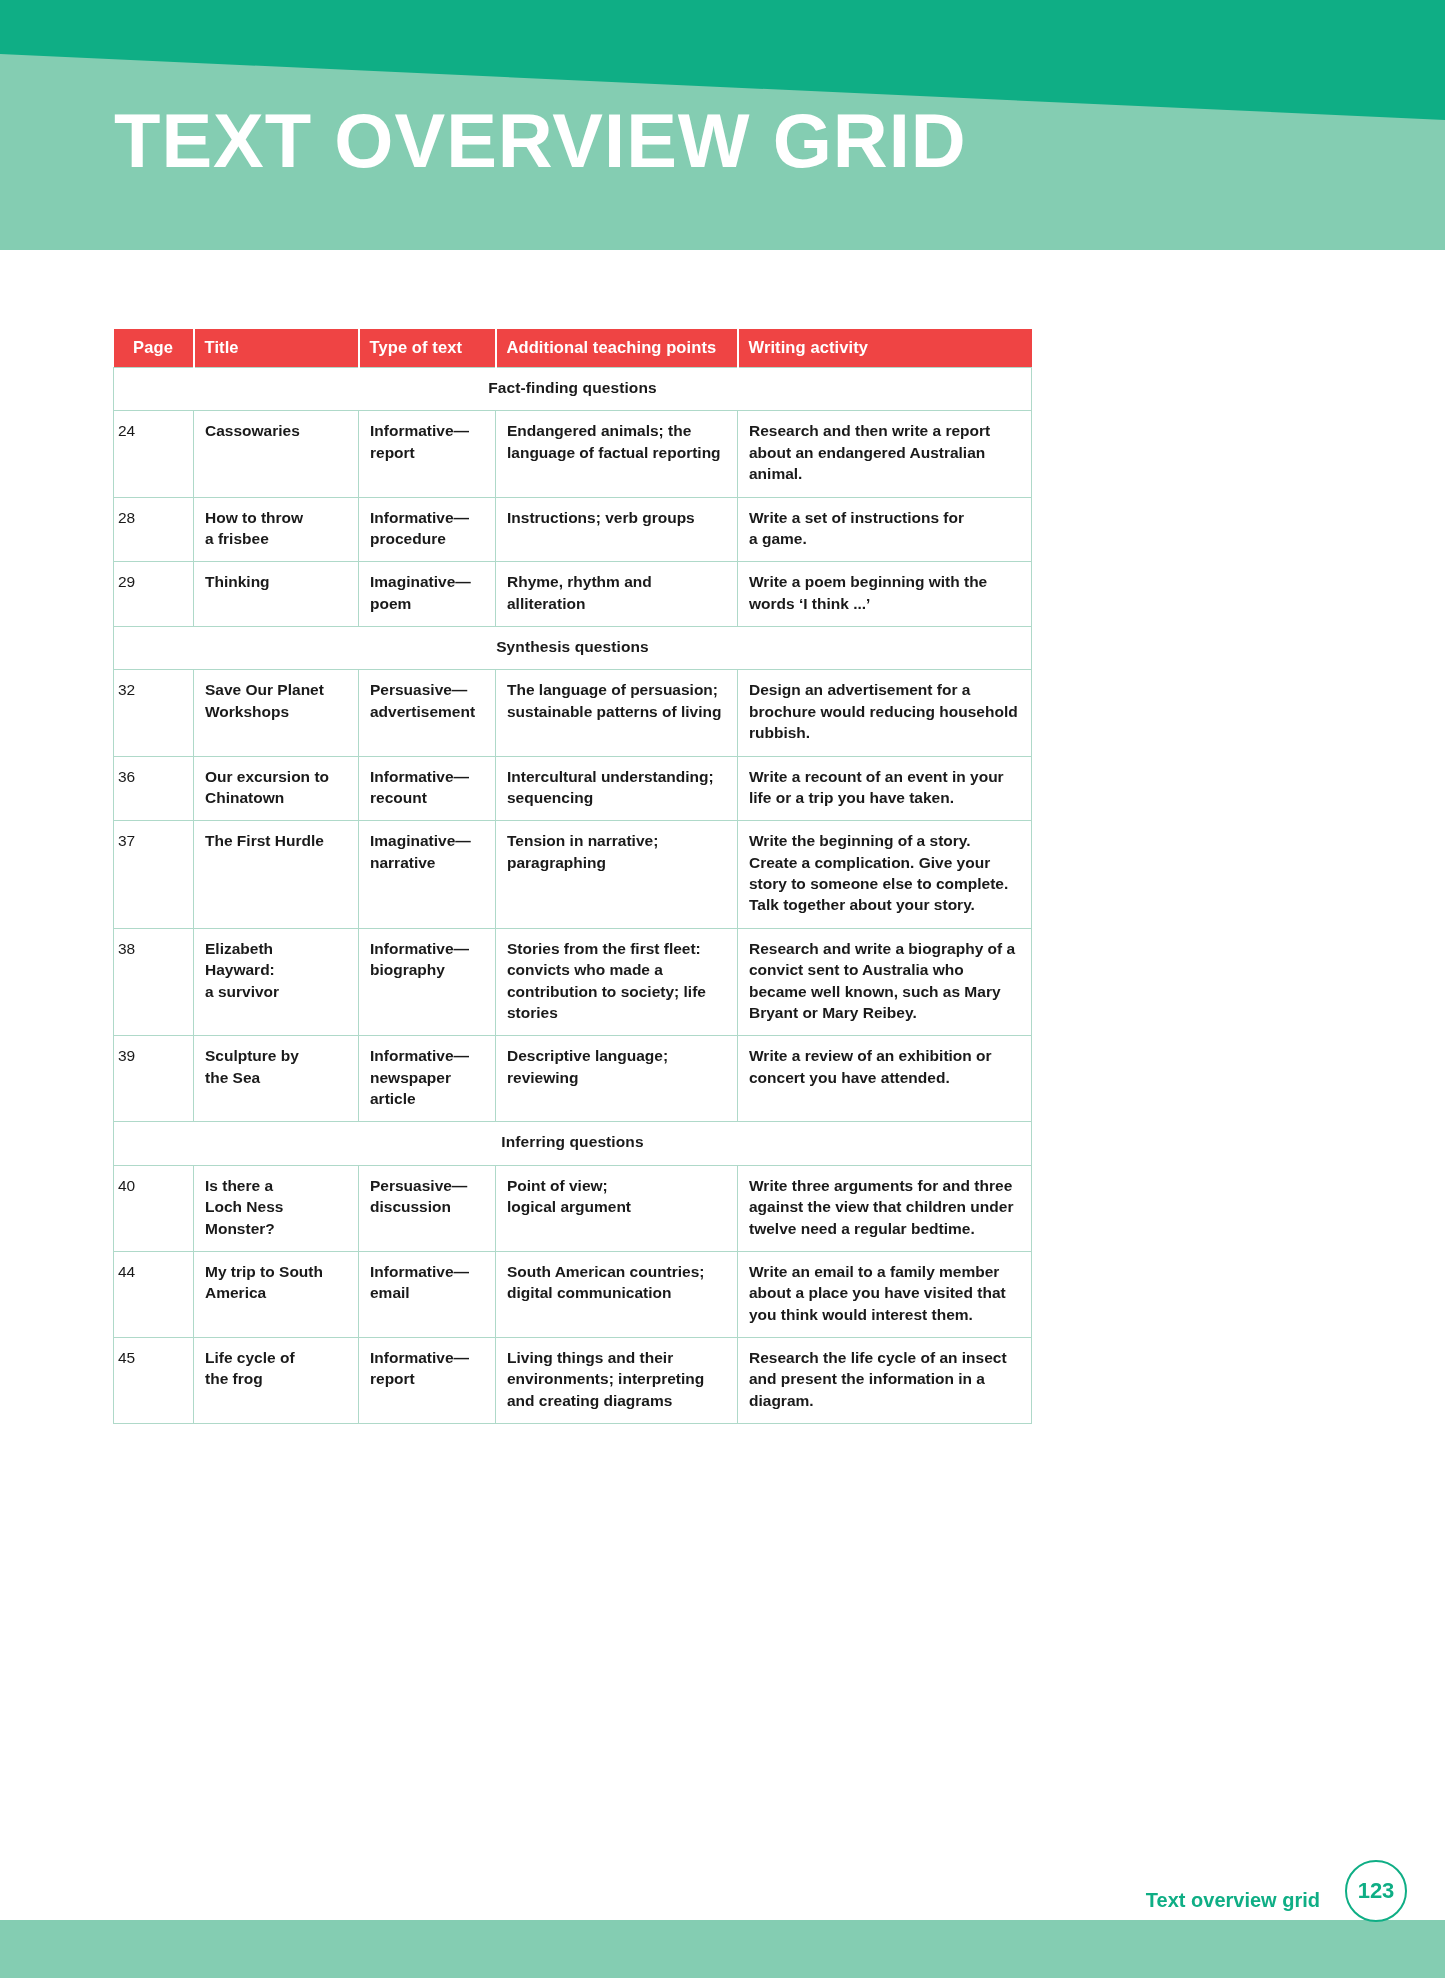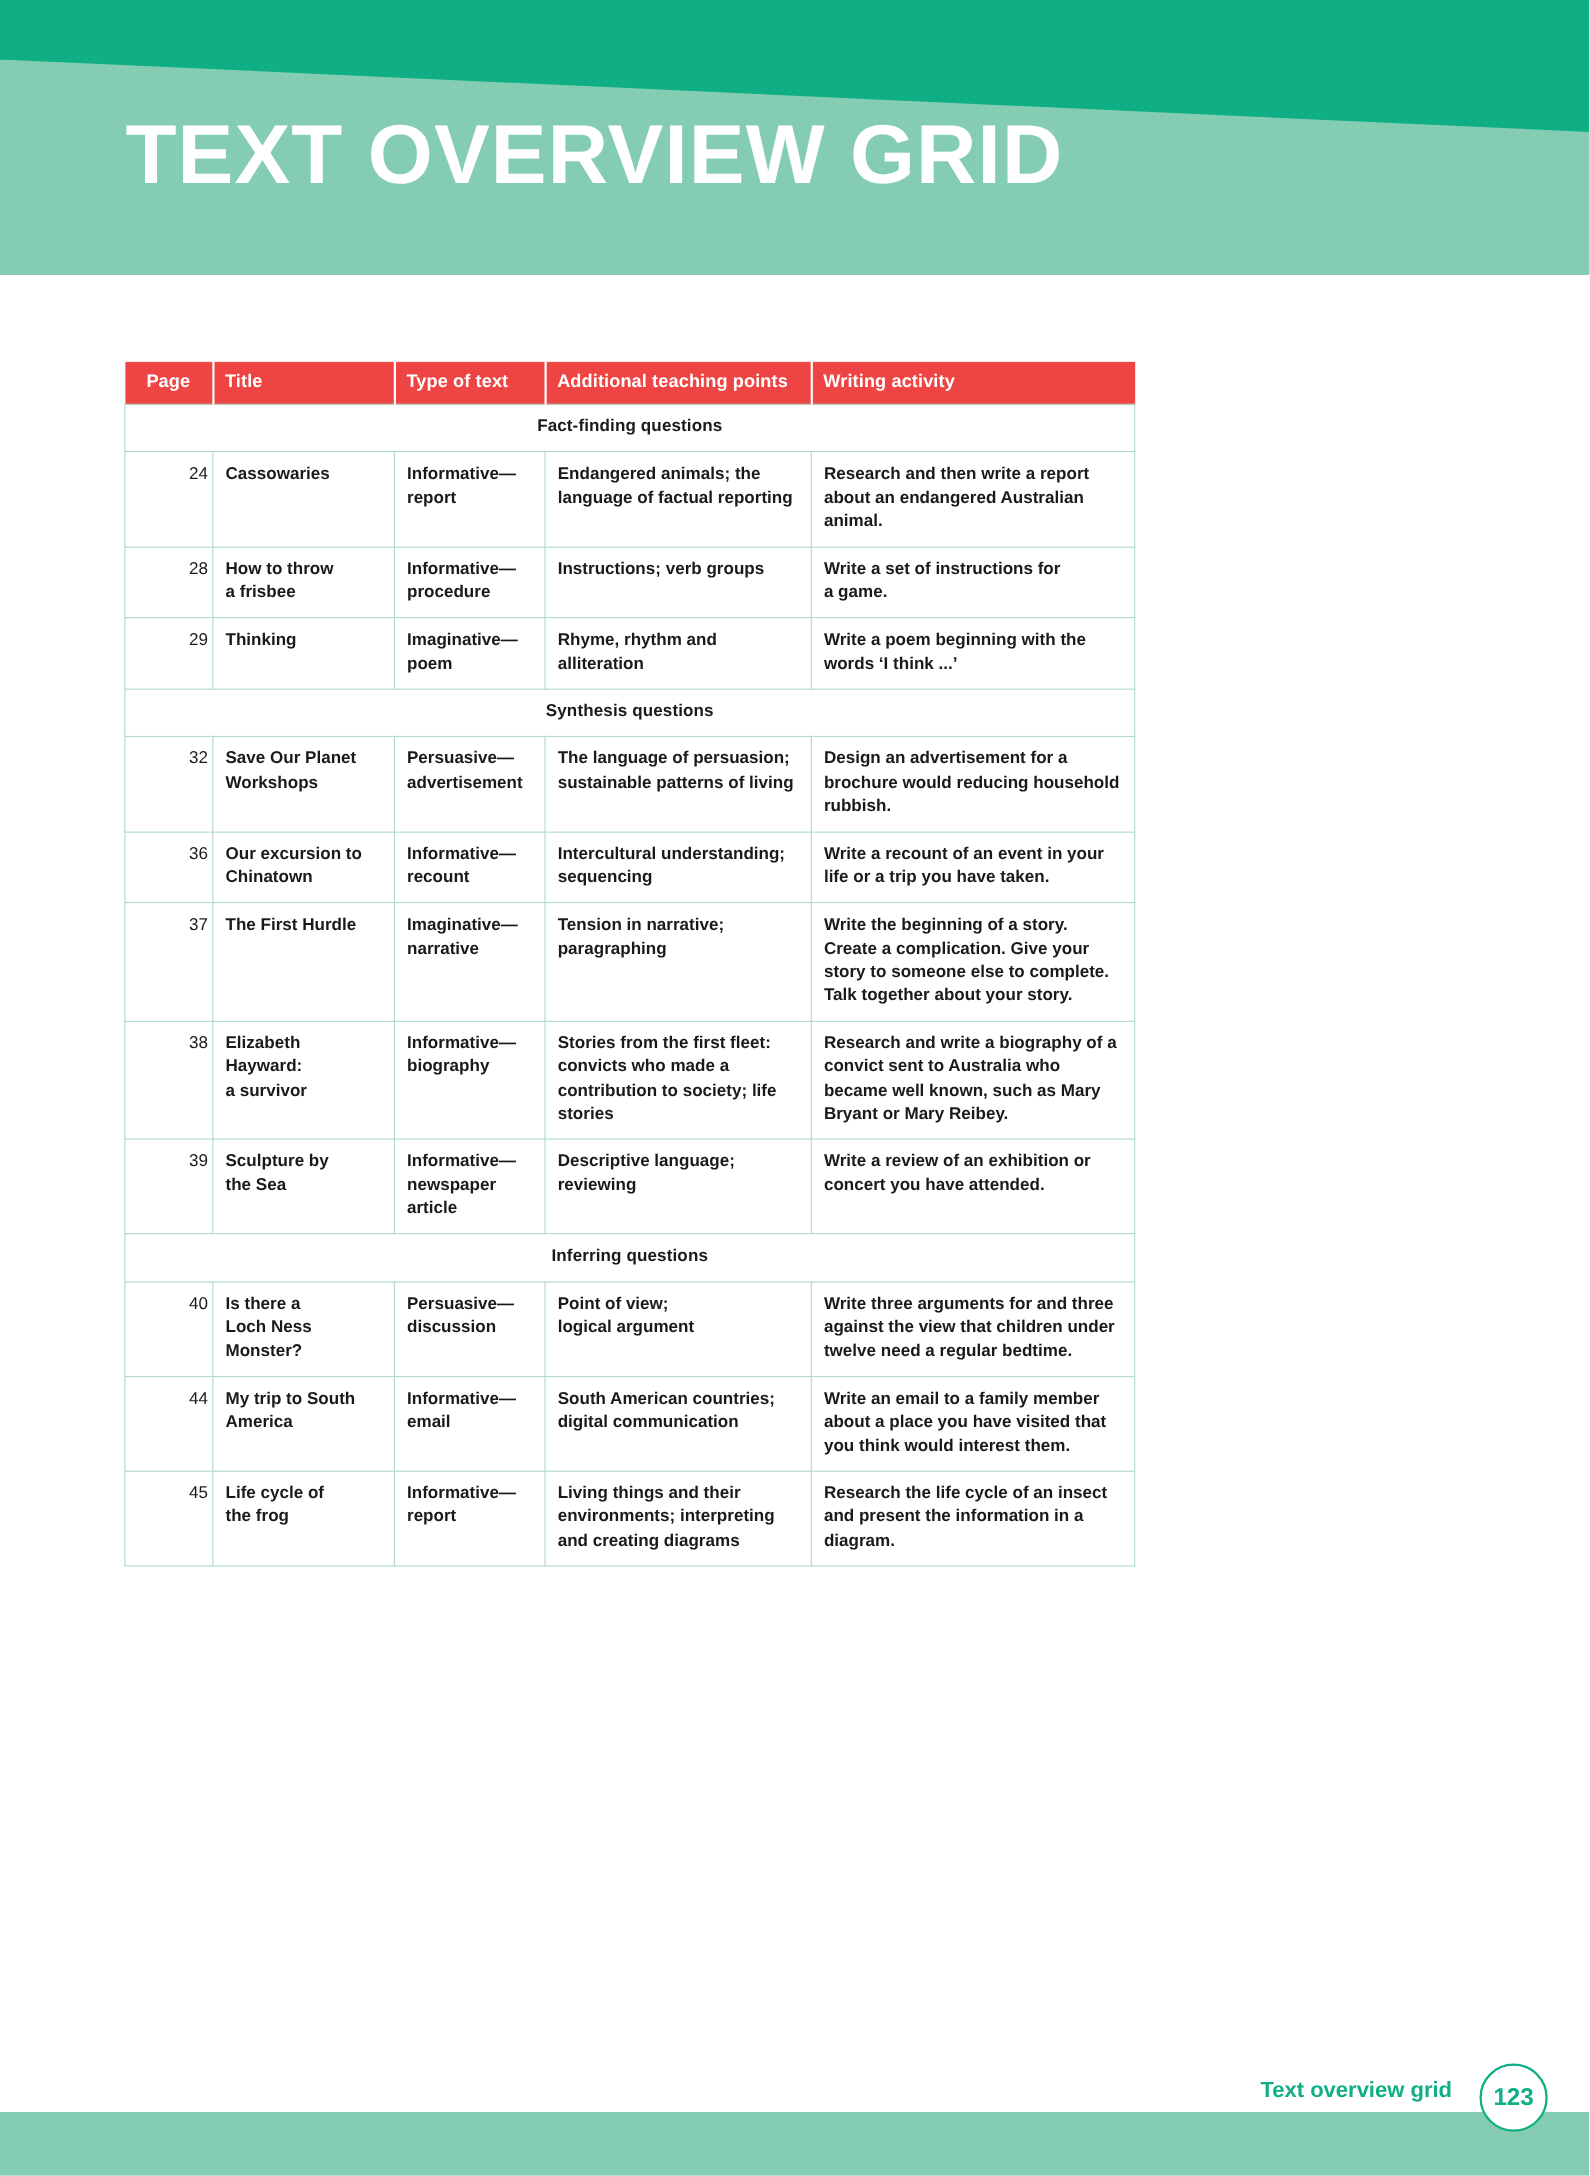--- a/index.html
+++ b/index.html
@@ -96,21 +96,21 @@
   tbody.body-rows td {
     border: 1px solid #AFD9C9;
     vertical-align: top;
     font-size: 15.5px;
     line-height: 1.38;
     color: #1a1a1a;
     padding: 9px 11px 12px 11px;
     background: #ffffff;
   }
   tbody.body-rows td.page-cell {
-    text-align: right;
+    text-align: left;
     padding-left: 4px;
     padding-right: 4px;
   }
   td.cellpad { white-space: pre-line; font-weight: bold; }
 
   
   .footer {
     position: absolute;
     left: 0;
     bottom: 0;
@@ -130,21 +130,21 @@
     right: 125px;
     bottom: 66px;
     font-size: 20px;
     font-weight: bold;
     color: #0FAE85;
     white-space: nowrap;
   }
   .page-badge {
     position: absolute;
     right: 38px;
-    bottom: 40px;
+    bottom: 56px;
     width: 58px;
     height: 58px;
     border-radius: 50%;
     background: #ffffff;
     border: 2px solid #0FAE85;
     color: #0FAE85;
     font-size: 22px;
     font-weight: bold;
     display: flex;
     align-items: center;

